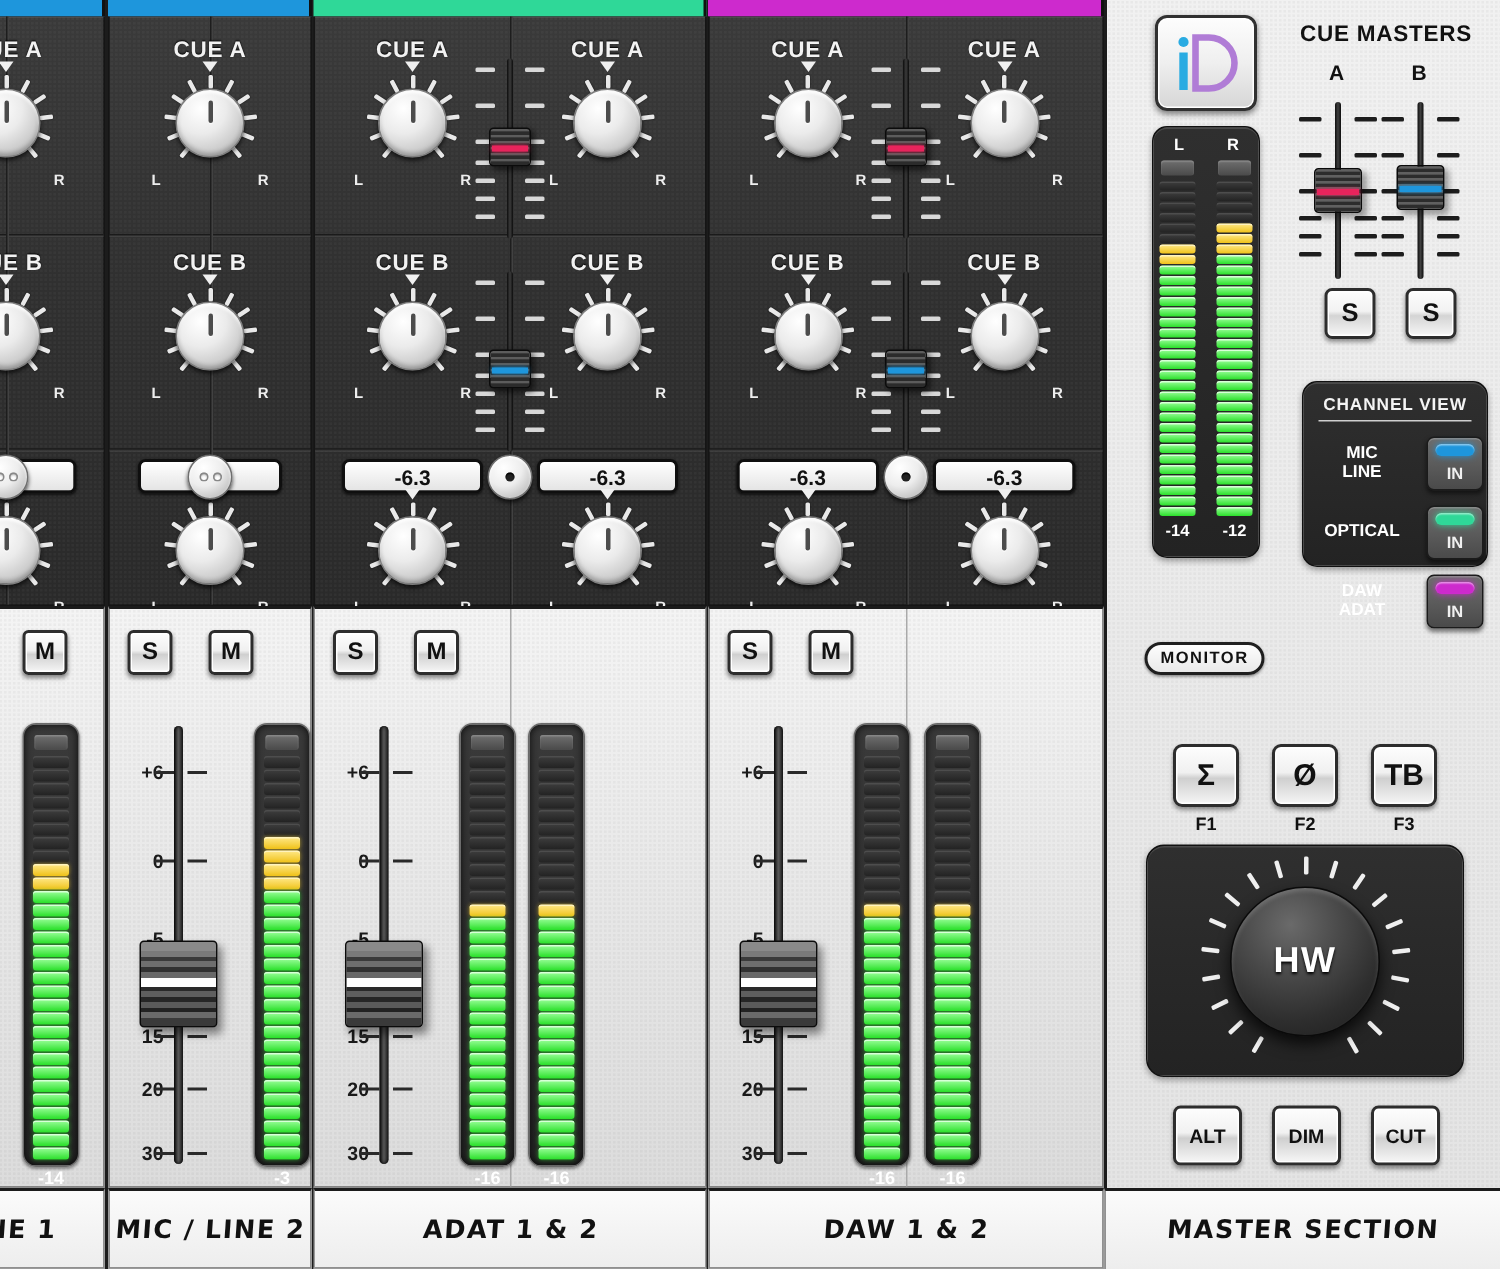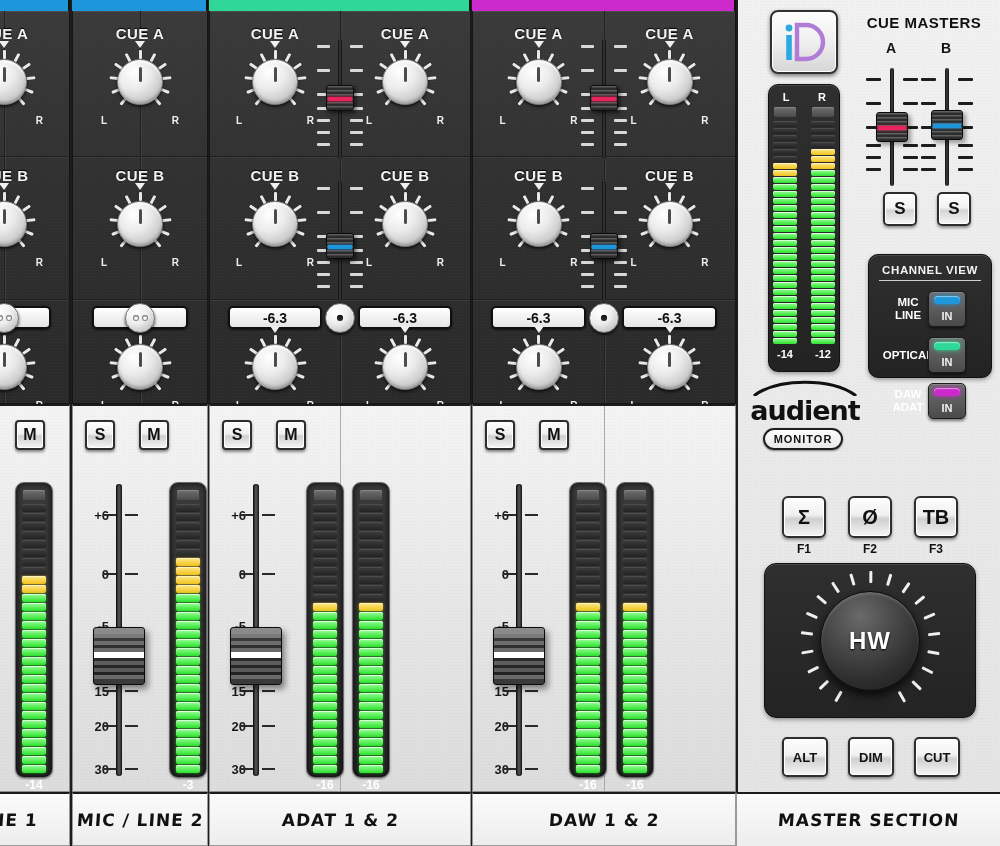--- a/index.html
+++ b/index.html
@@ -222,21 +222,21 @@
   
   .cvbox { position:absolute; left:866px; top:254px; width:124px; height:124px;
      border-radius:10px; }
   .cvtitle { position:absolute; top:9px; width:100%; text-align:center; color:#f4f4f4;
      font-size:11.5px; font-weight:bold; letter-spacing:.6px;}
   .cvline { position:absolute; top:25px; left:10px; right:10px; height:1px; background:#cfcfcf;}
   .cvrow { position:absolute; left:0; width:100%; height:44px; }
   .cvrow .lab { position:absolute; left:6px; top:50%; transform:translateY(-50%);
      width:66px; text-align:center; color:#fff; font-size:11.5px; font-weight:bold;
      line-height:13px; }
-  .inbtn { position:absolute; right:25px; top:50%; transform:translateY(-50%);
+  .inbtn { position:absolute; right:2px; top:50%; transform:translateY(-50%);
      width:38px; height:36px; border-radius:5px;
      background:linear-gradient(180deg,#6e6e6e,#4a4a4a);
      border:1px solid #1b1b1b; box-shadow:0 2px 3px rgba(0,0,0,.5), inset 0 1px 0 #8a8a8a; }
   .inbtn .led { position:absolute; left:5px; right:5px; top:4px; height:8px;
      border-radius:4px; }
   .inbtn .txt { position:absolute; left:0; right:0; bottom:4px; text-align:center;
      color:#f0f0f0; font-size:11px; font-weight:bold; }
 
   .monhdr { position:absolute; left:744px; top:466px; width:248px; height:18px;
      display:flex; align-items:center; justify-content:center; gap:8px; }
@@ -1275,26 +1275,20 @@
               <b style="display: block; height: 6px; border-radius: 2px; background: linear-gradient(rgb(62, 62, 62), rgb(35, 35, 35)); box-shadow: rgb(77, 77, 77) 0px 1px 0px inset;"></b>
               <b style="display: block; height: 6px; border-radius: 2px; background: linear-gradient(rgb(62, 62, 62), rgb(35, 35, 35)); box-shadow: rgb(77, 77, 77) 0px 1px 0px inset;"></b>
               <b style="display: block; height: 6px; border-radius: 2px; background: linear-gradient(rgb(62, 62, 62), rgb(35, 35, 35)); box-shadow: rgb(77, 77, 77) 0px 1px 0px inset;"></b>
               <b style="display: block; height: 6px; border-radius: 2px; background: linear-gradient(rgb(62, 62, 62), rgb(35, 35, 35)); box-shadow: rgb(77, 77, 77) 0px 1px 0px inset;"></b>
             </div>
             <div style="color: rgb(255, 255, 255); font-size: 11px; font-weight: bold; margin-top: 4px;">-12</div>
           </div>
         </div>
     </div>
 
-    <div class="audient" style="left:12px;top:380px;">
-      <svg class="swoosh" viewBox="0 0 104 16">
-        <path d="M2 15 C 26 -2, 78 -2, 102 15" fill="none" stroke="#111" stroke-width="3.2" stroke-linecap="round"></path>
-      </svg>
-      <div class="wordmark">audient</div>
-    </div>
     <div class="sysbtn" style="left:25px;top:428px;">MONITOR</div>
 
     <div class="cuemastTitle" style="left:112px;top:14px;">CUE MASTERS</div>
     <div class="cuemastAB" style="left:148px;top:40px;">A</div>
     <div class="cuemastAB" style="left:203px;top:40px;">B</div>
 
     <div class="cuefader" style="left:128px;top:68px;">
       <div class="trk"></div>
       <div class="sc a" style="top:10px"></div>
         <div class="sc b" style="top:10px"></div>

